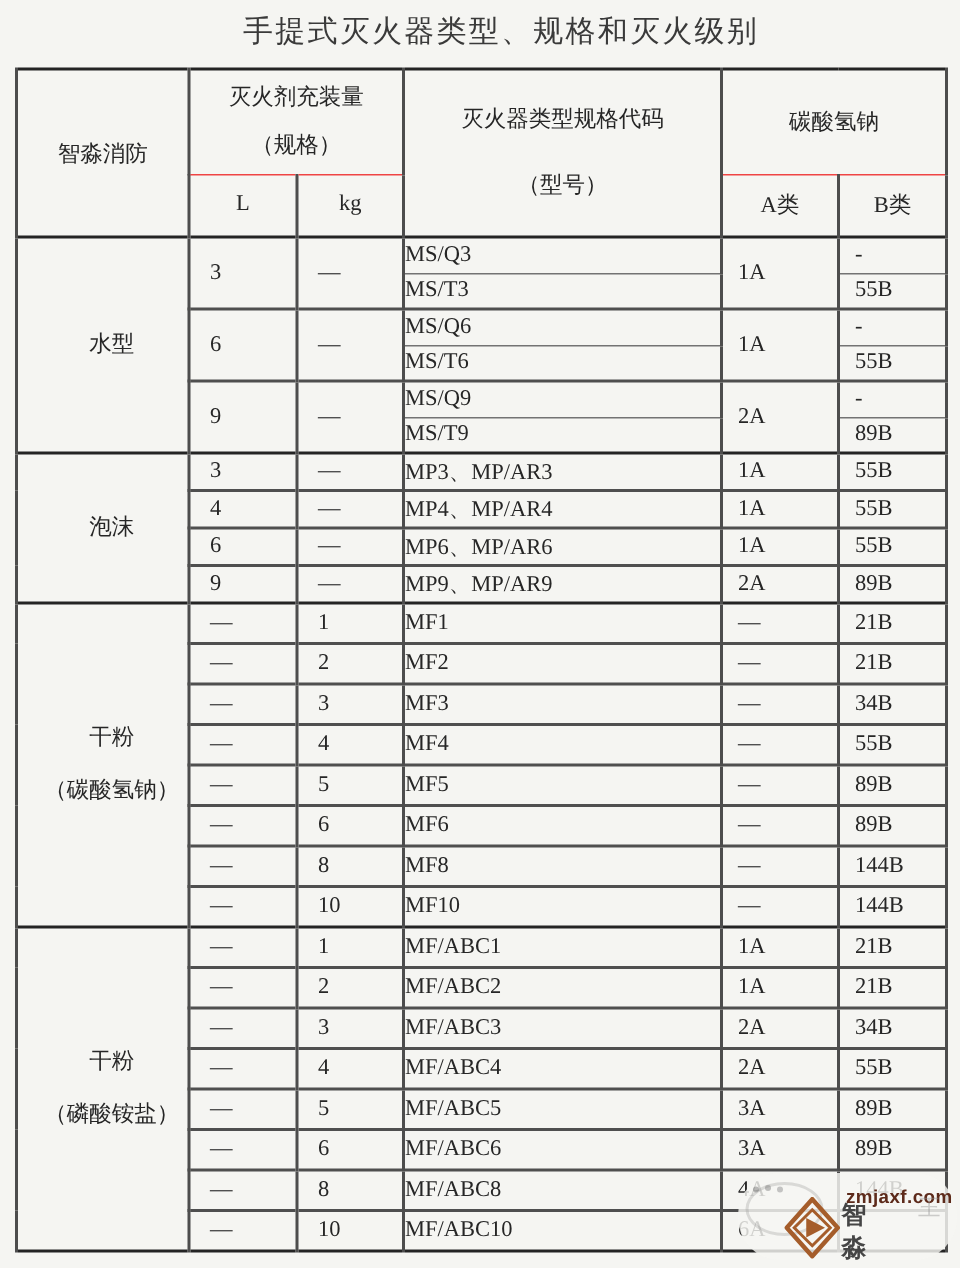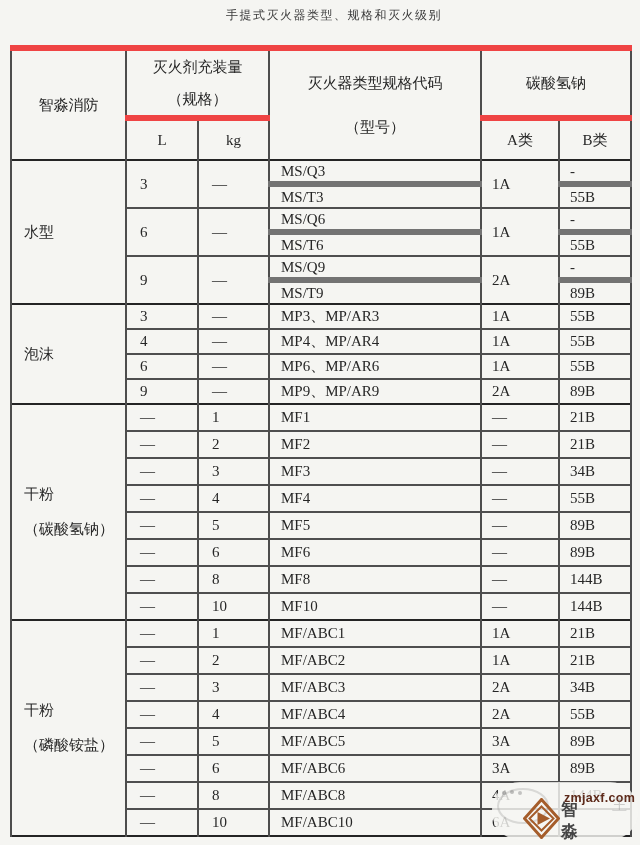--- a/index.html
+++ b/index.html
@@ -5,45 +5,45 @@
   html,body{margin:0;padding:0;}
   body{
     width:640px;height:845px;position:relative;overflow:hidden;
     background:#f5f5f2;
     font-family:"Liberation Serif","DejaVu Serif",serif;
     color:#262626;
   }
   .doc-title{
     position:absolute;top:7px;left:0;width:100%;
     text-align:center;text-indent:28px;
-    font-size:12px;letter-spacing:1.5px;color:#3a3a3a;
+    font-size:20px;letter-spacing:1.5px;color:#3a3a3a;
   }
   table.spec{
     position:absolute;top:45px;left:10px;width:620px;
     border-collapse:collapse;table-layout:fixed;
     border:2.5px solid #242424;
   }
   th,td{
     padding:0;margin:0;font-weight:normal;font-size:15px;color:#262626;
     border-left:2px solid #4d4d4d;border-right:2px solid #4d4d4d;
     border-top:2px solid #4f4f4f;
     vertical-align:middle;overflow:hidden;white-space:nowrap;
   }
-  thead th{border-top:6px solid #ef4444;text-align:center;}
+  thead th{border-top:1px solid #ef4444;text-align:center;}
   tr.sec-first td{border-top:2.5px solid #242424;}
-  tr.sub td{border-top:6px solid #737373;}
+  tr.sub td{border-top:1px solid #737373;}
   .h-charge{line-height:32px;}
   .h-code{line-height:44px;}
   td.sec-label{
-    text-align:left;padding-left:12px;white-space:pre-line;
+    text-align:center;padding-left:12px;white-space:pre-line;
     line-height:35px;
   }
   td.cell-l{text-align:left;padding-left:13px;}
   td.cell-kg{text-align:left;padding-left:13px;}
-  td.cell-code{text-align:left;padding-left:11px;}
+  td.cell-code{text-align:left;}
   td.cell-a{text-align:left;padding-left:10px;}
   td.cell-b{text-align:left;padding-left:10px;}
   
   .watermark{position:absolute;left:0;top:0;width:536px;height:845px;pointer-events:none;}
   .wm-blob{
     position:absolute;left:492px;top:782px;width:146px;height:58px;
     border-radius:28px;background:rgba(246,246,243,0.82);
   }
   .wm-oval{
     position:absolute;left:497px;top:788px;width:48px;height:32px;

